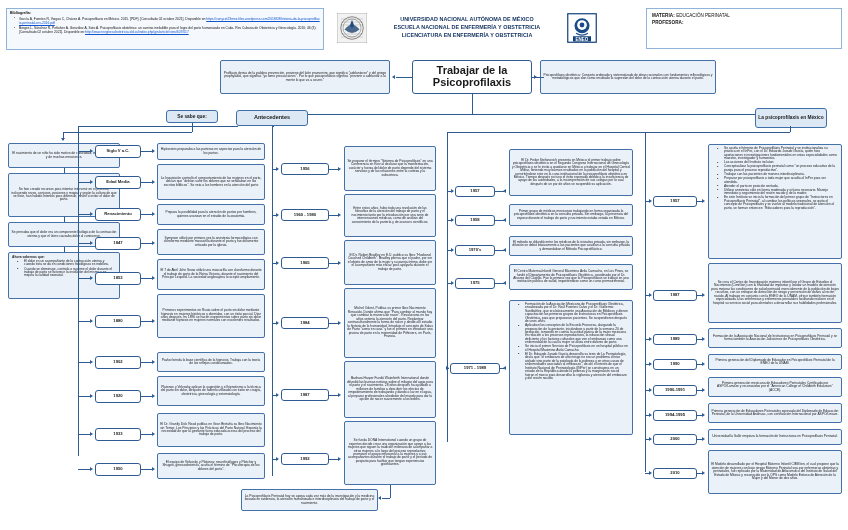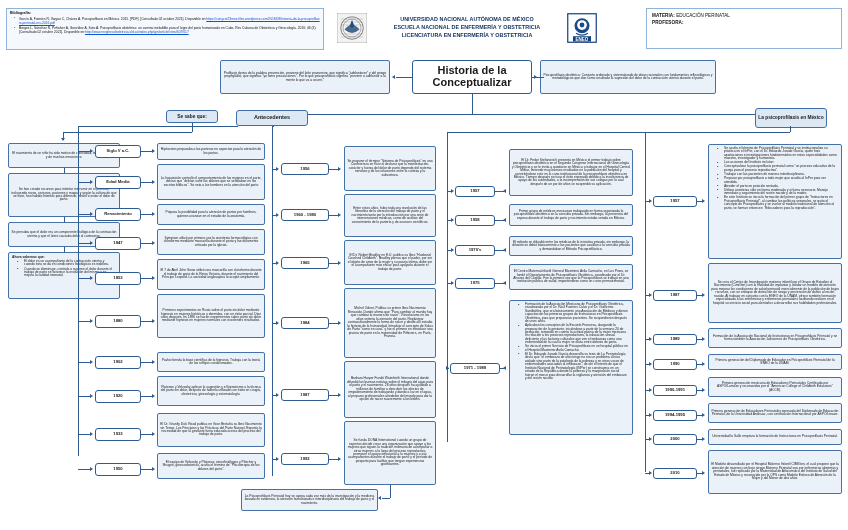--- a/index.html
+++ b/index.html
@@ -159,21 +159,21 @@
       <span class="k">MATERIA:</span>
       <span class="v">EDUCACIÓN PERINATAL</span>
     </div>
     <div>
       <span class="k">PROFESORA:</span>
       <span class="v"></span>
     </div>
   </div>
 
   <div class="box titlebox fs11" style="left:412px;top:60px;width:120px;height:34px;">
-    <span class="txt">Historia de la Conceptualizar</span>
+    <span class="txt">Trabajar de la Psicoprofilaxis</span>
   </div>
 
   <div class="box fs33" style="left:220px;top:60px;width:170px;height:34px;">
     <span class="txt">Profilaxis deriva de la palabra prevención, proviene del latín praevenire, que significa "adelantarse" y del griego prophyláktó, que significa "yo tomo precauciones". Por lo que psicoprofilaxis significa "prevenir o adelantar a la mente lo que va a ocurrir."</span>
   </div>
   <div class="box fs33" style="left:540px;top:60px;width:176px;height:34px;">
     <span class="txt">Psicoprofilaxis obstétrica: Conjunto ordenado y sistematizado de ideas racionales con fundamentos reflexológicos y metodológicos que dan como resultado la supresión del dolor de la contracción uterina durante el parto.</span>
   </div>
 
   <div class="ln h" style="left:396px;top:77px;width:16px;"></div>

